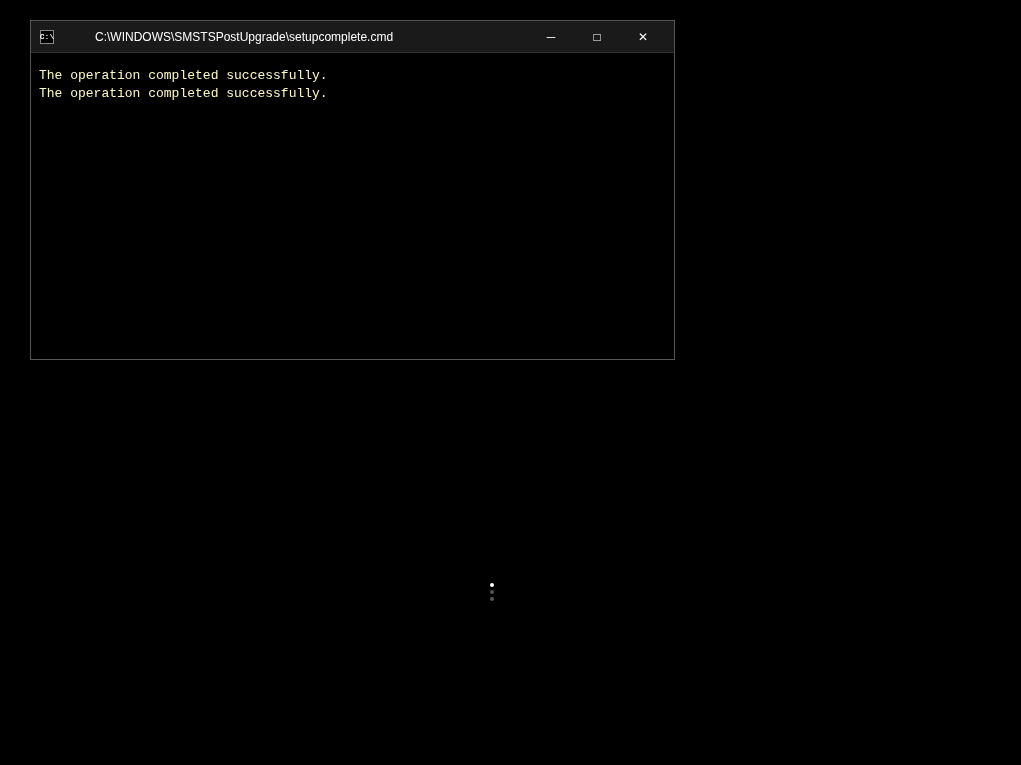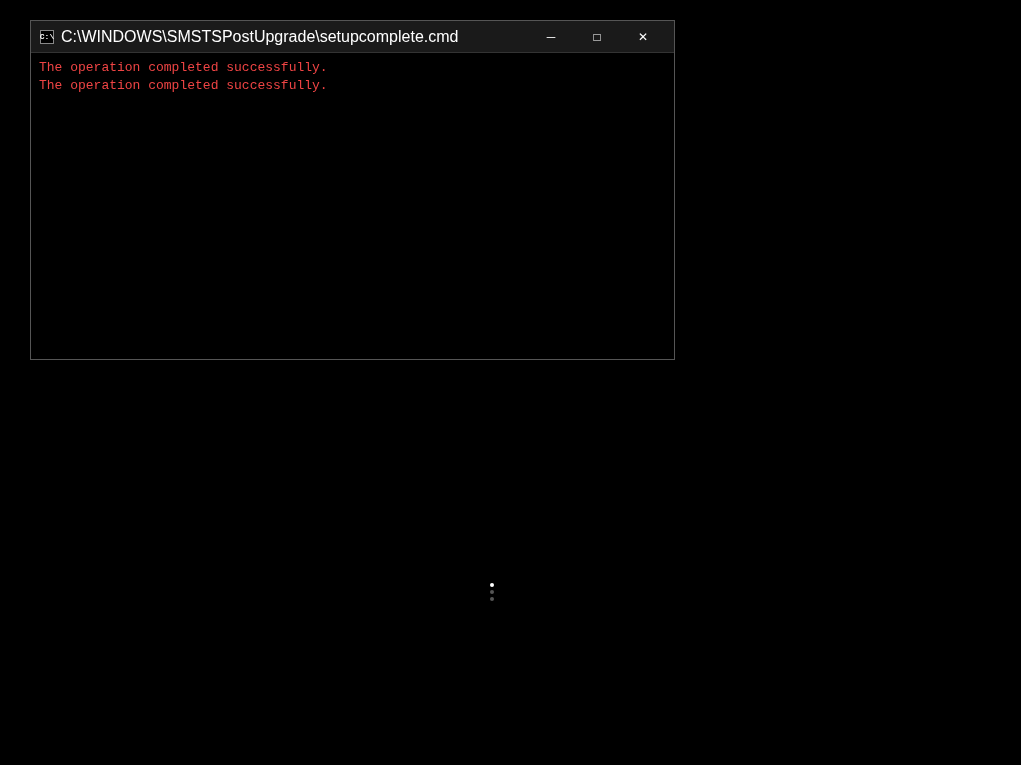--- a/index.html
+++ b/index.html
@@ -58,24 +58,25 @@
       font-size: 8px;
       color: #fff;
       font-family: 'Courier New', monospace;
       font-weight: bold;
     }
 
     .title-bar-text {
       flex: 1;
       color: #ffffff;
       font-family: 'Segoe UI', Arial, sans-serif;
-      font-size: 16px;
+      font-size: 12px;
       white-space: nowrap;
       overflow: hidden;
       text-overflow: ellipsis;
+      margin-left: 34px;
     }
 
     .title-bar-controls {
       display: flex;
       align-items: center;
       gap: 0;
     }
 
     .title-bar-btn {
       width: 46px;
@@ -87,24 +88,24 @@
       cursor: pointer;
       display: flex;
       align-items: center;
       justify-content: center;
       font-family: 'Segoe MDL2 Assets', Arial, sans-serif;
     }
 
     .console-body {
       flex: 1;
       background-color: #000000;
-      padding: 6px 8px;
+      padding: 14px 8px;
       font-family: 'Courier New', Lucida Console, monospace;
       font-size: 13px;
-      color: #ef4444;
+      color: #fef9c3;
       overflow: hidden;
     }
 
     .console-line {
       line-height: 1.4;
       white-space: pre;
     }
 
     
     .spinner {

